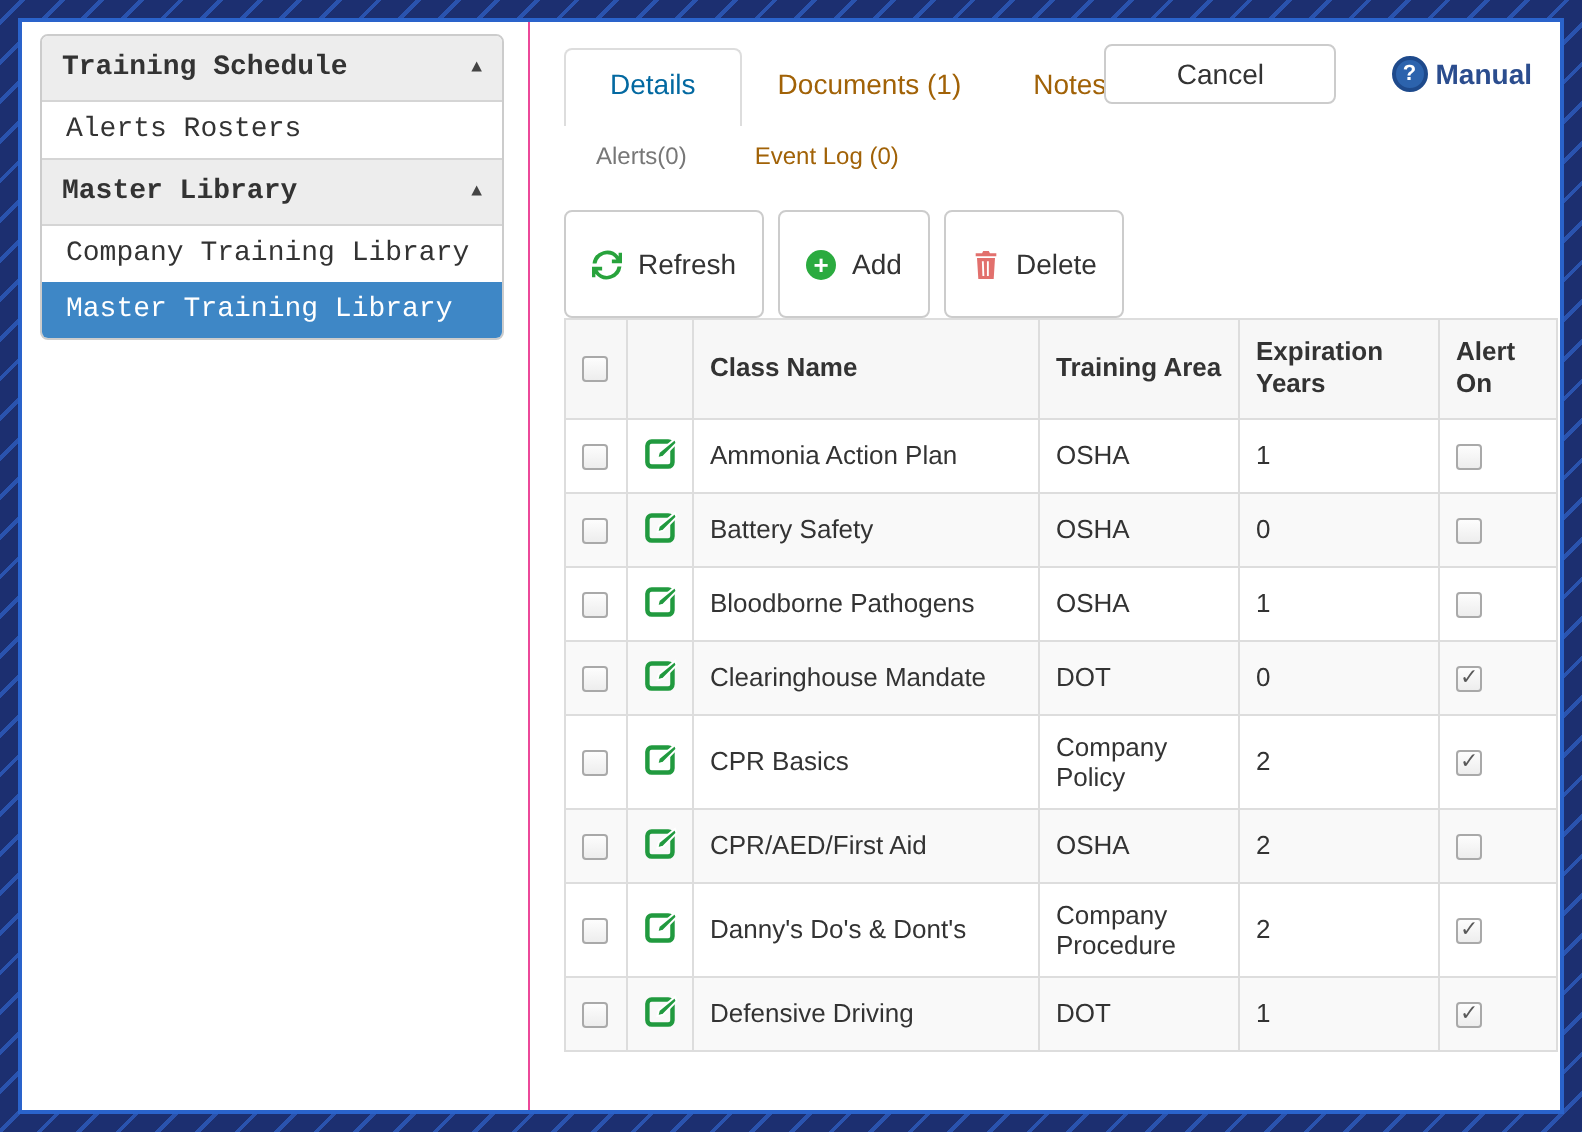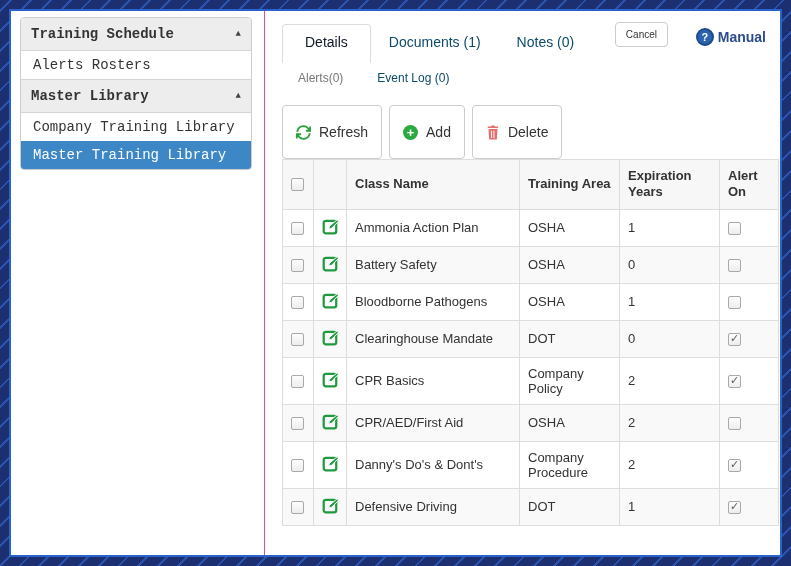--- a/index.html
+++ b/index.html
@@ -62,40 +62,40 @@
     overflow: hidden;
   }
 
   .tabs-row1 { display: flex; align-items: flex-end; font-size: 14px; }
   .tab-active {
     border: 1px solid #ddd;
     border-bottom: none;
     border-radius: 4px 4px 0 0;
     background: #fff;
     padding: 9px 22px 13px 22px;
-    color: #0f172a;
+    color: #0369a1;
     cursor: pointer;
   }
   .tab-link {
-    color: #0c4a6e;
+    color: #a16207;
     padding: 9px 18px 13px 18px;
     cursor: pointer;
     text-decoration: none;
   }
   .tabs-row2 { display: flex; font-size: 12px; margin-top: 2px; }
   .tab-muted { color: #777; padding: 6px 16px; cursor: pointer; }
   .tabs-row2 .tab-link { padding: 6px 18px; }
 
   .cancel-btn {
     position: absolute; top: 11px; right: 112px;
     background: #fff;
     border: 1px solid #ccc;
     border-radius: 4px;
-    padding: 6px 10px;
-    font-size: 10px;
+    padding: 6px 35px;
+    font-size: 14px;
     color: #333;
     cursor: pointer;
   }
   .manual-link {
     position: absolute; top: 17px; right: 14px;
     display: flex; align-items: center; gap: 4px;
     color: #2b4d8e; font-weight: bold; font-size: 14px;
     cursor: pointer;
   }
   .help-circle {

